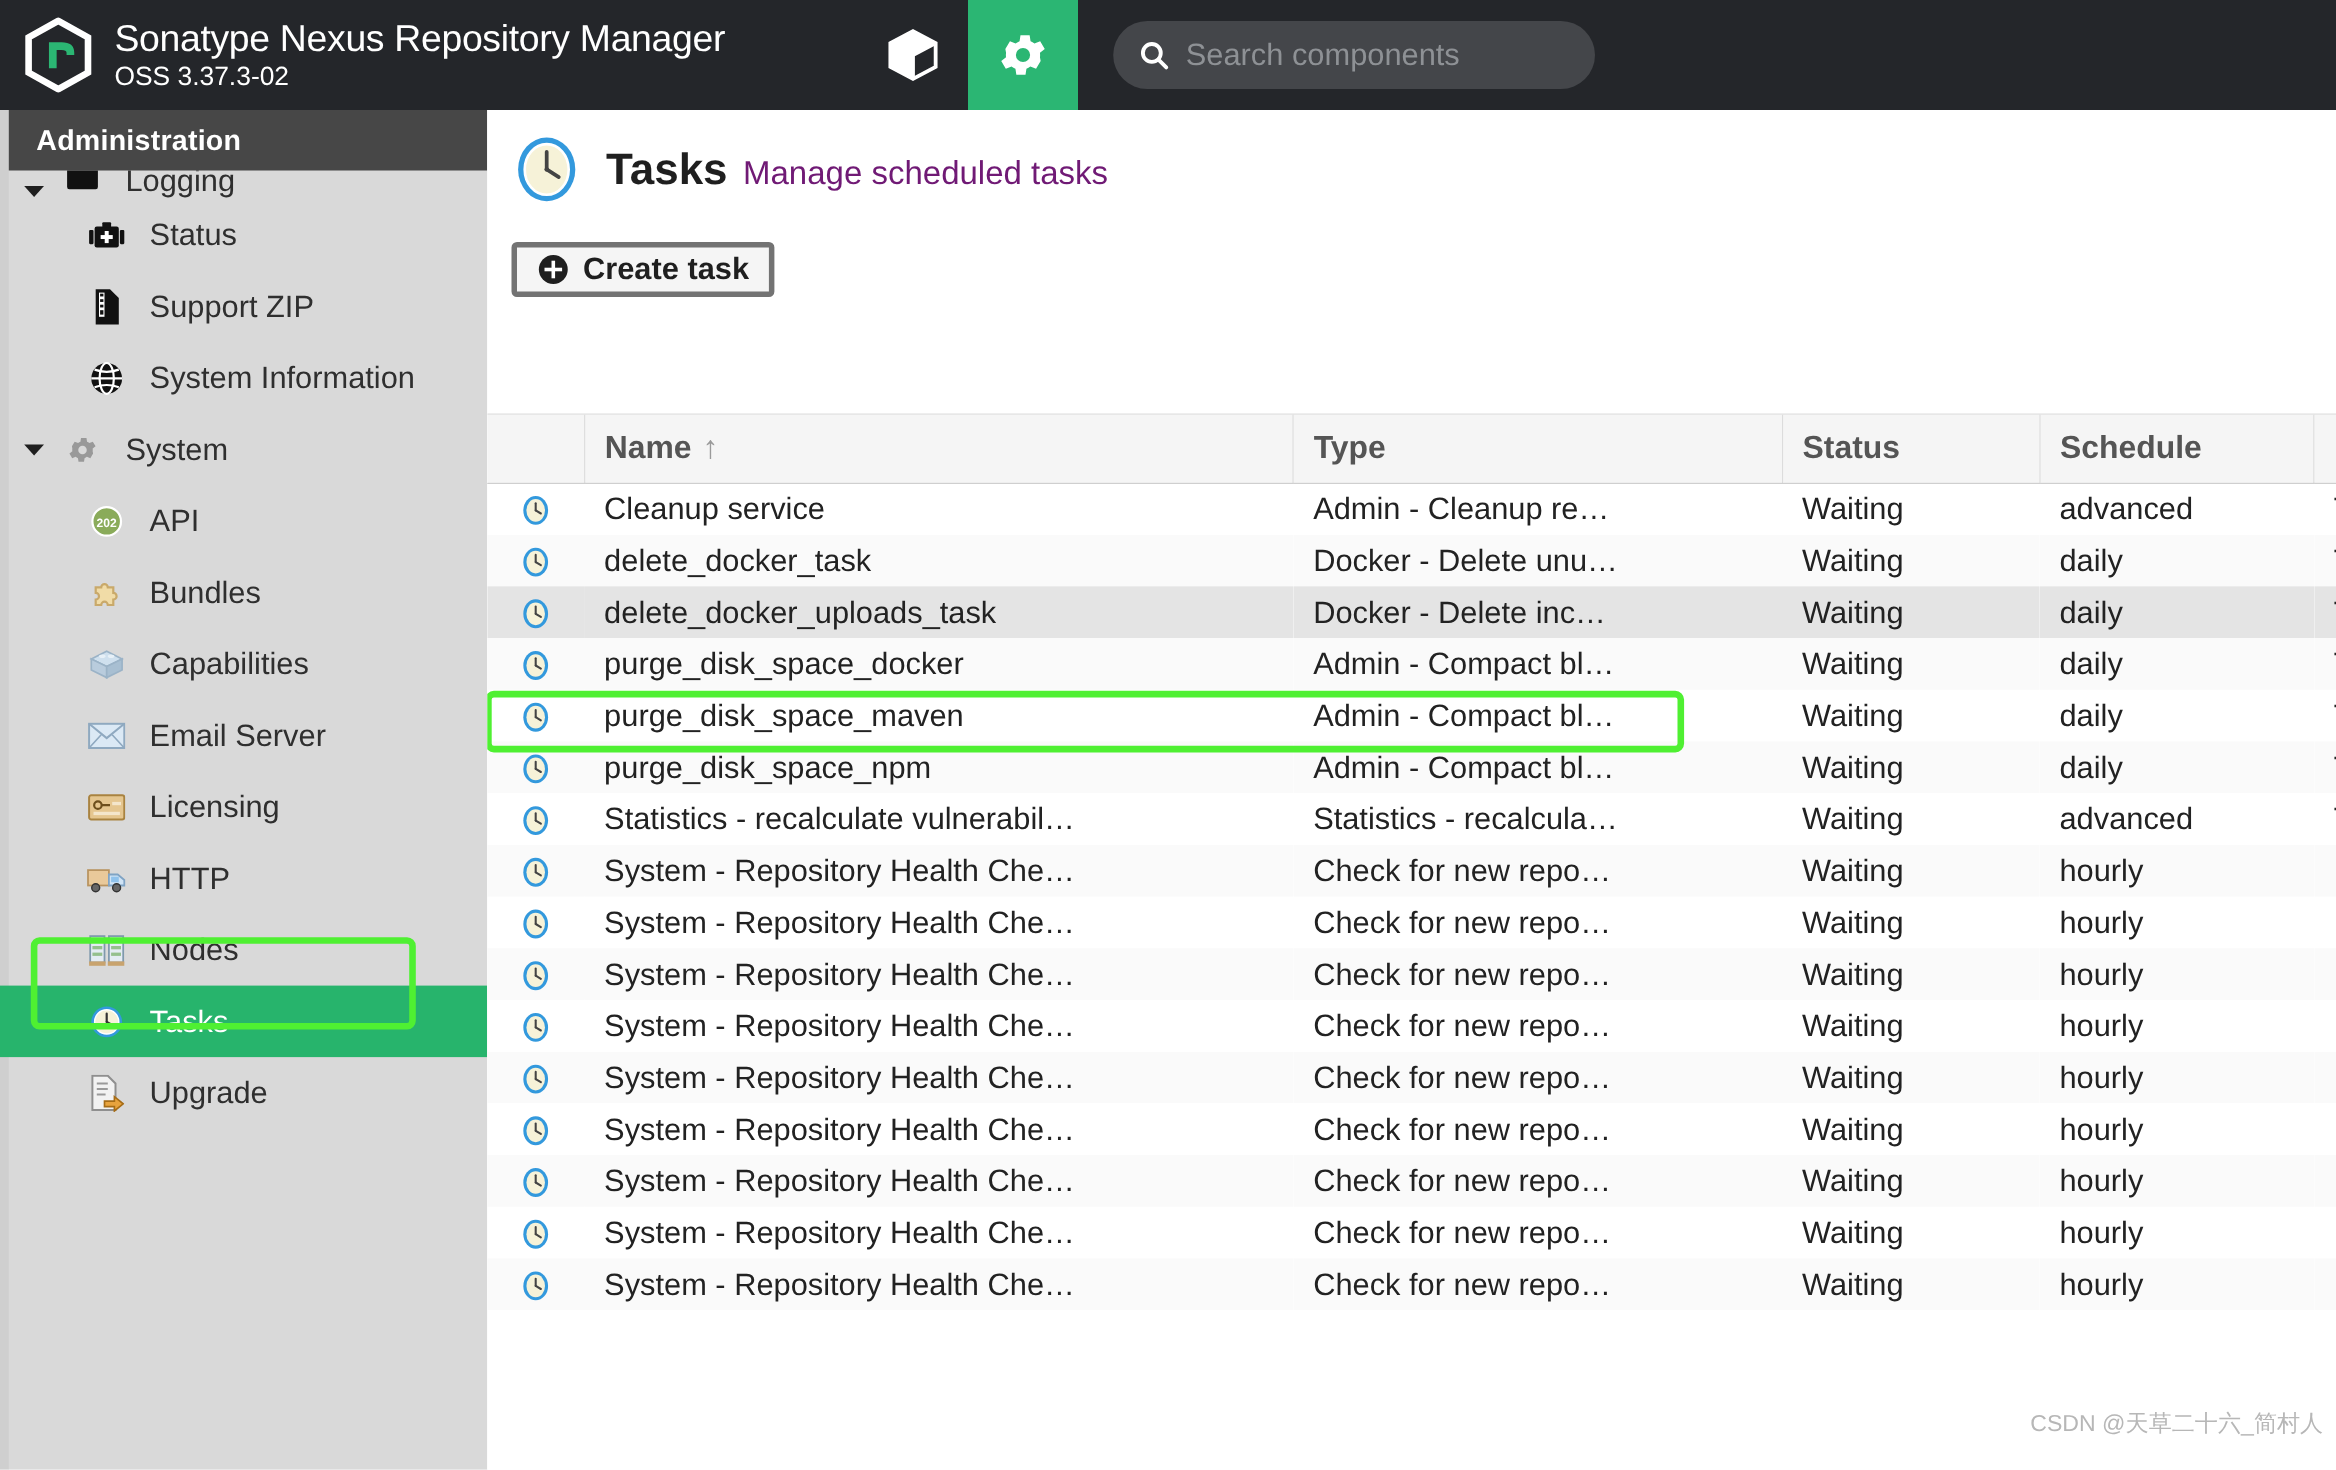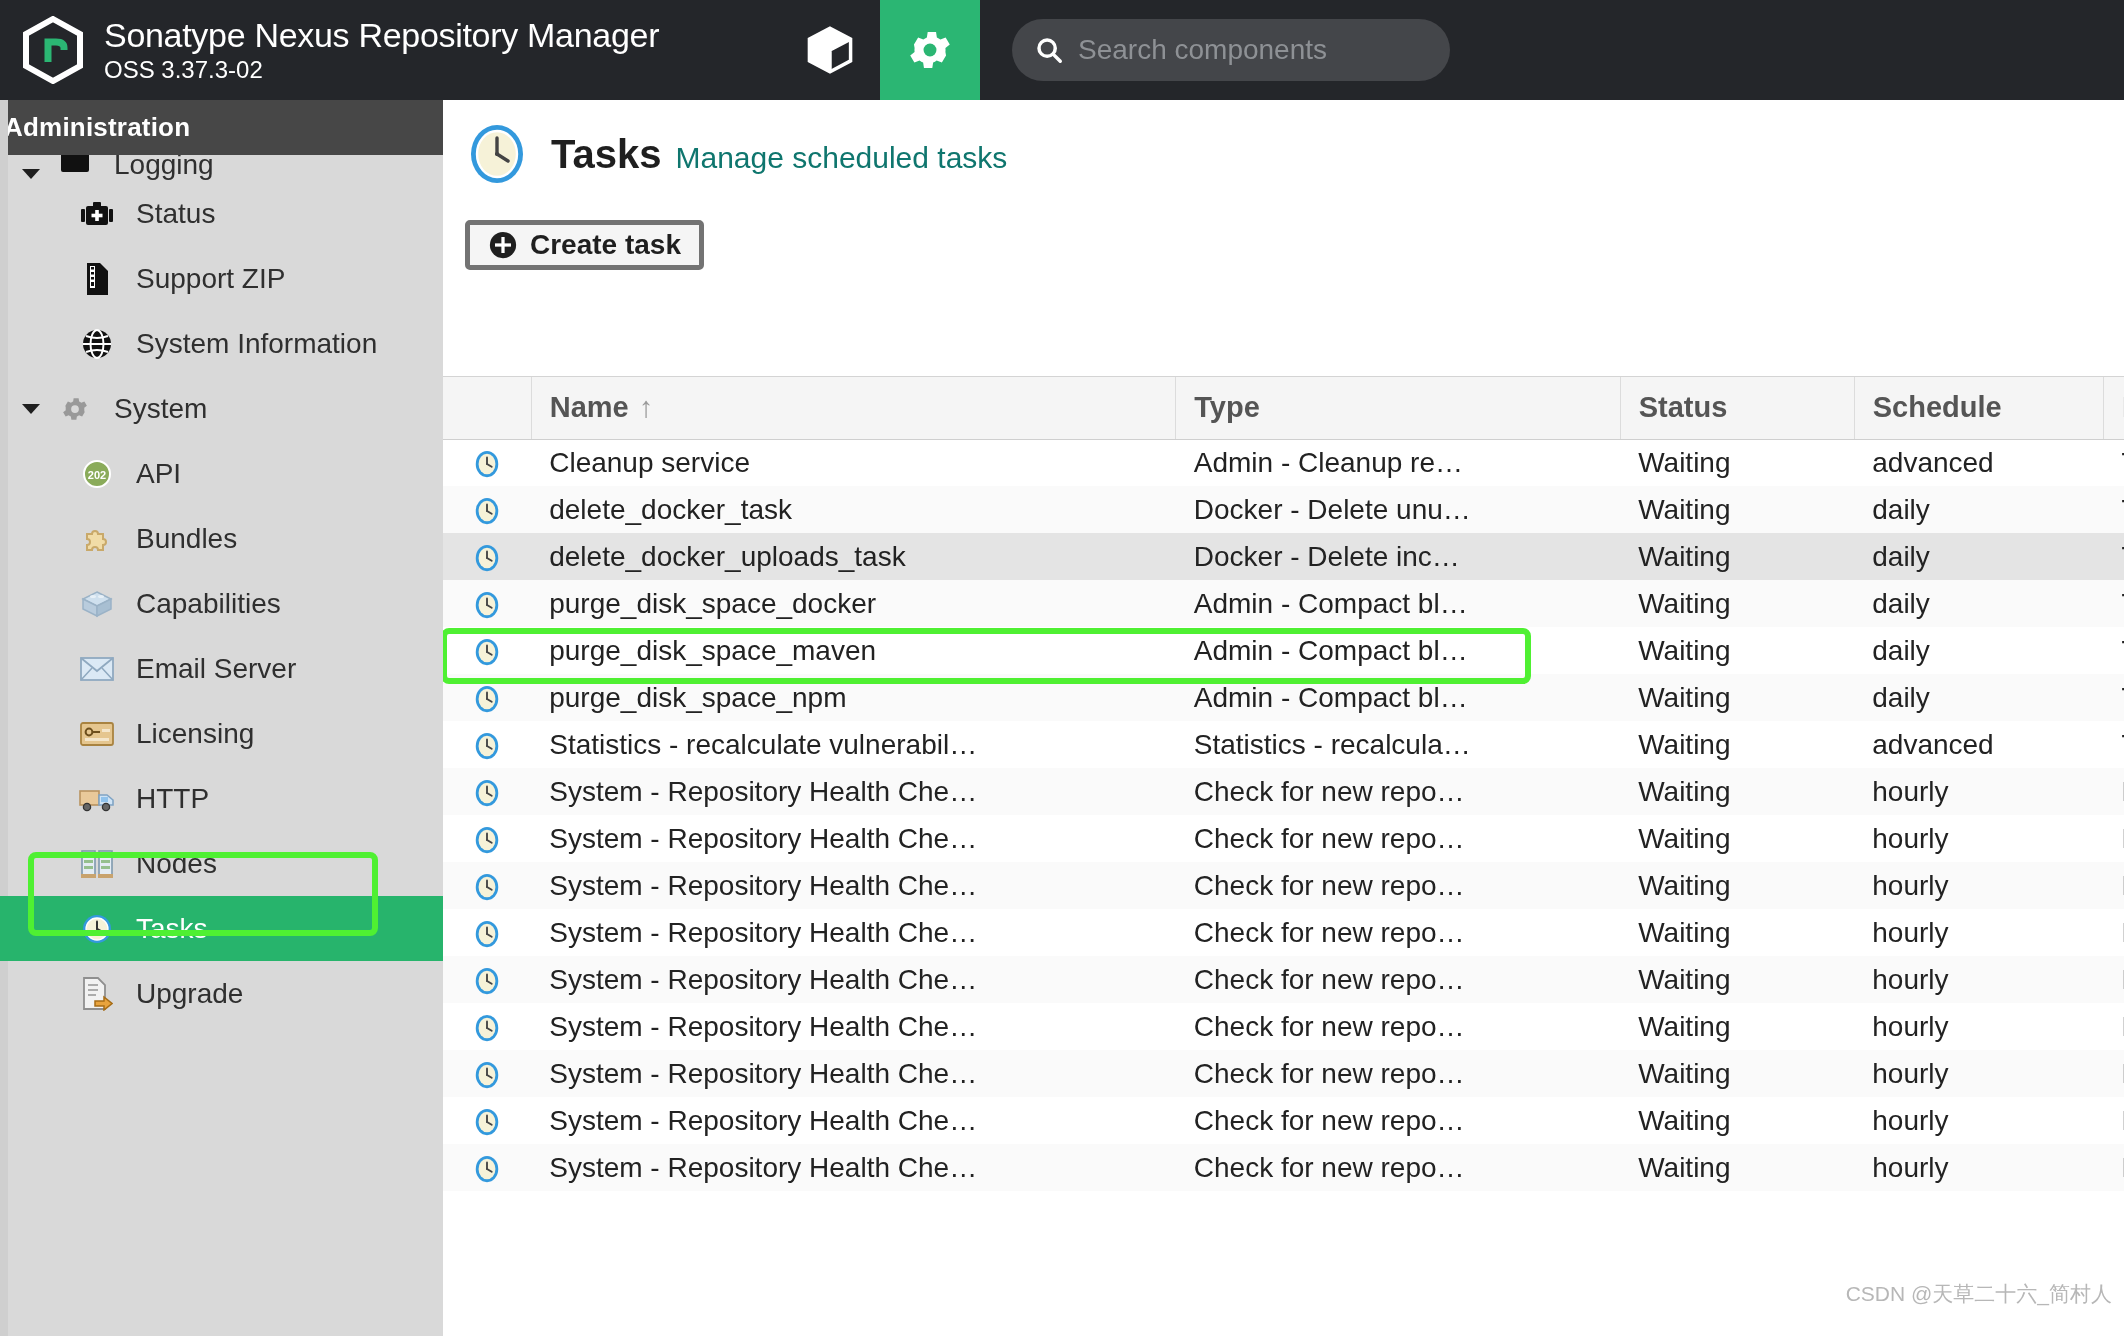--- a/index.html
+++ b/index.html
@@ -54,21 +54,21 @@
   
   .sidebar {
     position: absolute; top: 100px; left: 0;
     width: 443px; height: 1236px;
     background: #d9d9d9;
     overflow: hidden;
   }
   .admin-header {
     height: 55px; background: #474747;
     color: #ffffff; font-size: 26px; font-weight: bold;
-    display: flex; align-items: center; padding-left: 4px;
+    display: flex; align-items: center; padding-left: 33px;
     letter-spacing: 0.2px;
   }
   .nav-list { position: relative; }
   .nav-item {
     height: 65px; display: flex; align-items: center;
     padding-left: 78px; cursor: pointer;
     color: #2f2f2f; font-size: 28px;
   }
   .nav-item .ico {
     width: 38px; height: 38px; margin-right: 20px;
@@ -93,21 +93,21 @@
   
   .main {
     position: absolute; top: 100px; left: 443px;
     width: 1681px; height: 1236px;
     background: #ffffff; overflow: hidden;
   }
   .page-head { display: flex; align-items: center; padding: 22px 0 0 22px; }
   .page-clock { width: 64px; height: 64px; flex: 0 0 64px; }
   .page-title-wrap { margin-left: 22px; display: flex; align-items: baseline; }
   .page-title { font-size: 40px; font-weight: bold; color: #1f1f1f; }
-  .page-sub { font-size: 30px; color: #0f766e; margin-left: 14px; }
+  .page-sub { font-size: 30px; color: #701a75; margin-left: 14px; }
 
   .btn-create {
     margin: 34px 0 0 22px;
     display: inline-flex; align-items: center;
     height: 50px; padding: 0 18px;
     background: #f5f5f5; border: 5px solid #737373; border-radius: 5px;
     font-size: 28px; font-weight: bold; color: #1f1f1f; cursor: pointer;
   }
   .btn-create .plus { margin-right: 12px; display:flex; align-items:center; }
 

